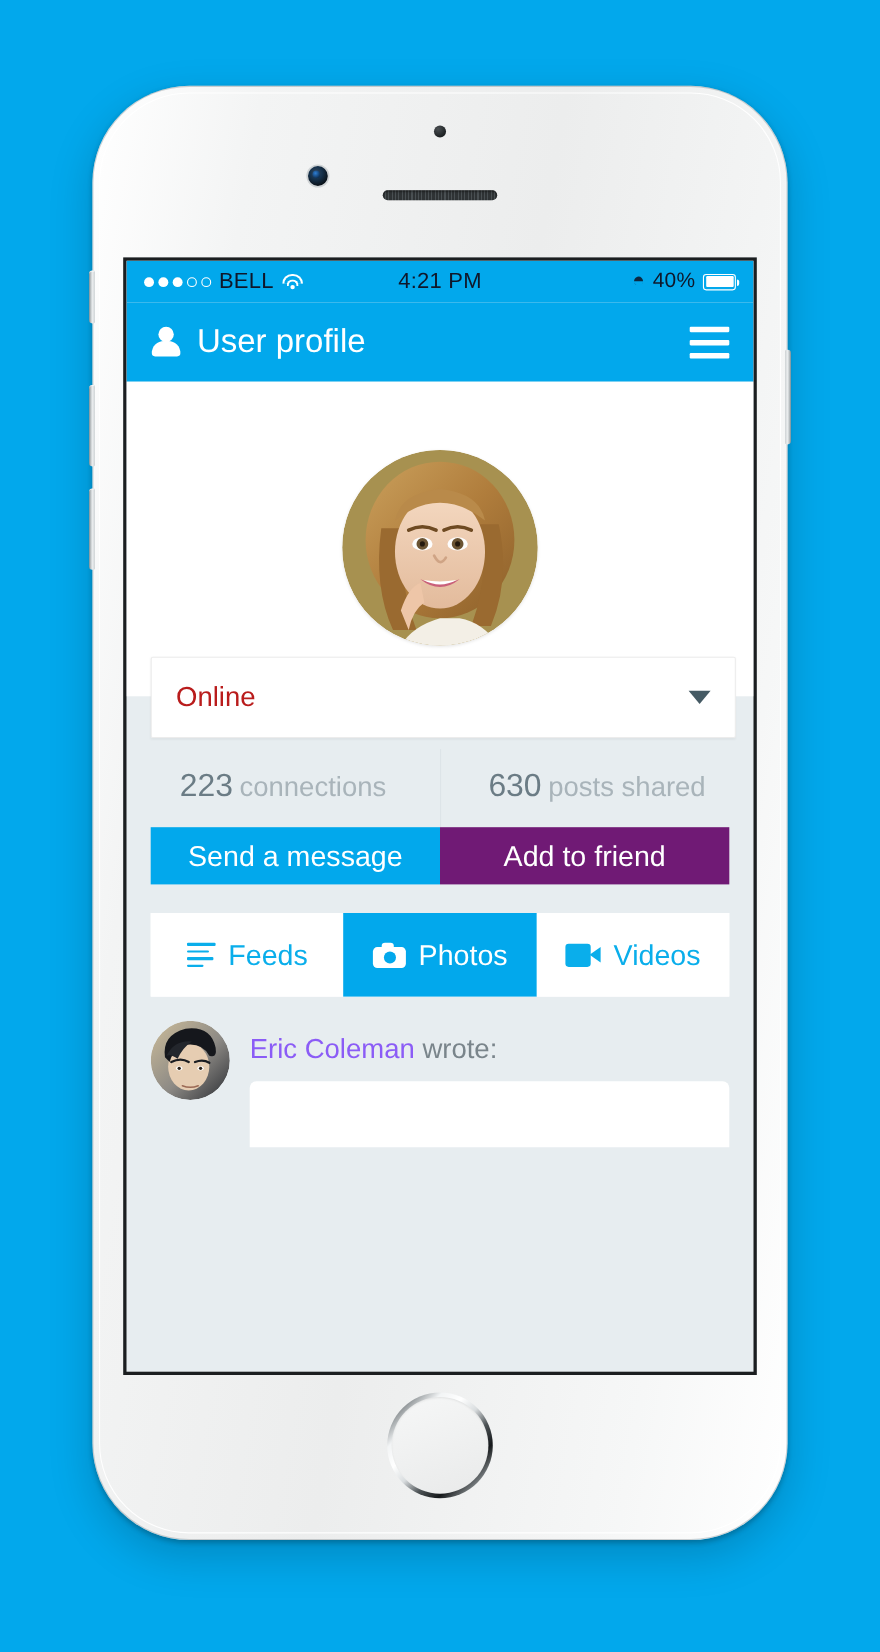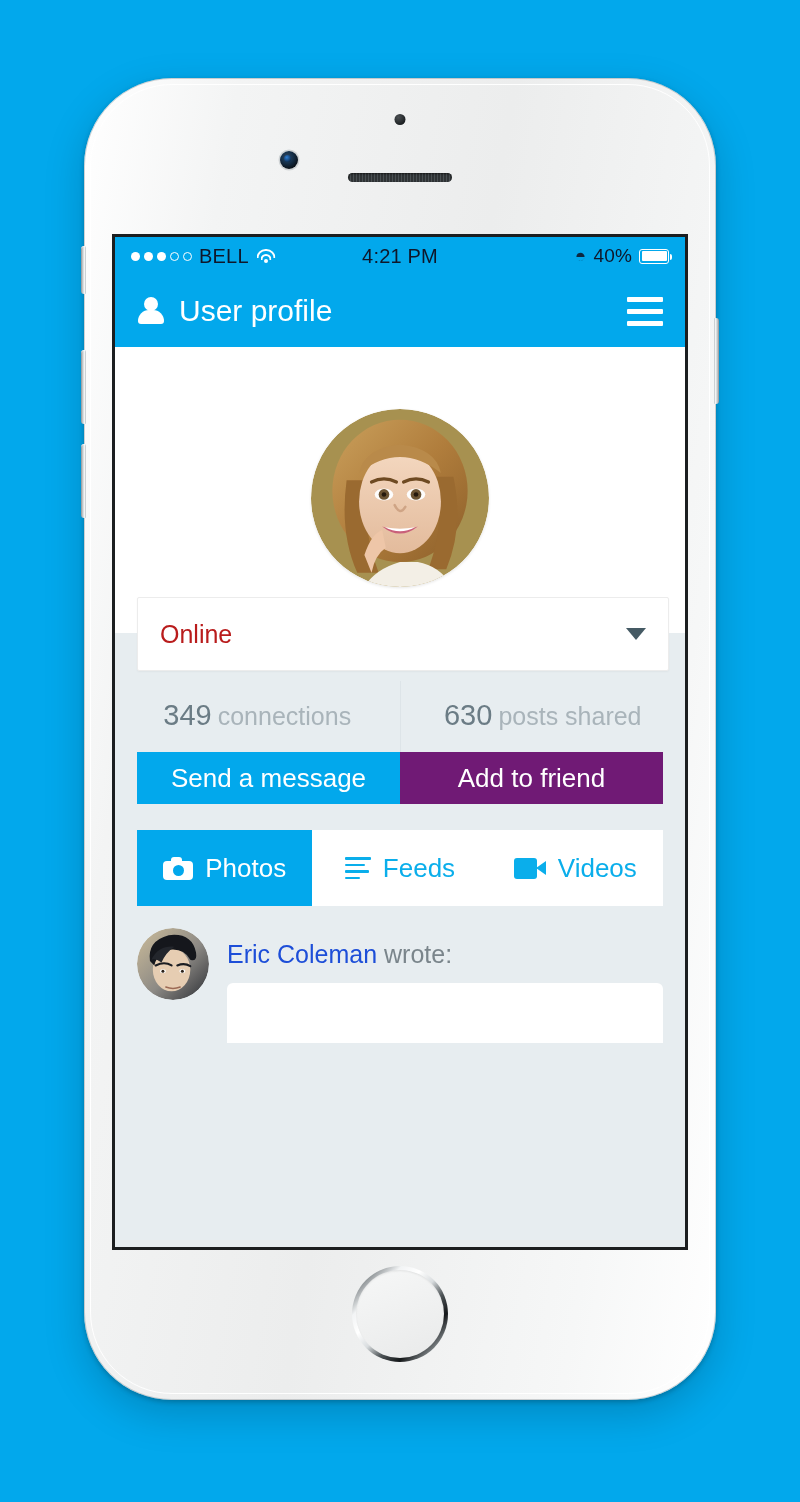--- a/index.html
+++ b/index.html
@@ -240,21 +240,21 @@
   }
 
   
   .feed { margin-top: 22px; padding: 0 22px; display: flex; gap: 18px; }
   .feed-avatar {
     width: 72px; height: 72px; border-radius: 50%; overflow: hidden; flex: none;
   }
   .feed-avatar svg { display: block; width: 100%; height: 100%; }
   .feed-body { flex: 1; padding-top: 12px; }
   .feed-head { font-size: 25px; color: #7a858b; }
-  .feed-head b { font-weight: 400; color: #1d4ed8; }
+  .feed-head b { font-weight: 400; color: #8b5cf6; }
   .bubble {
     margin-top: 14px; background: #fff; height: 60px;
     border-radius: 6px 6px 0 0;
   }
 </style>
 </head>
 <body>
 
 <div class="stage">
 
@@ -356,49 +356,49 @@
 
       <div class="select-zone">
         <div class="status-select">
           <span class="status-value">Online</span>
           <span class="caret"></span>
         </div>
       </div>
 
       <div class="stats">
         <div class="stat">
-          <b>349</b><span>connections</span>
+          <b>223</b><span>connections</span>
         </div>
         <div class="stat">
           <b>630</b><span>posts shared</span>
         </div>
       </div>
 
       <div class="actions">
         <div class="act act-msg">Send a message</div>
         <div class="act act-friend">Add to friend</div>
       </div>
 
       <div class="tabs">
+        <div class="tab">
+          <span class="ic-feeds">
+            <i></i>
+              <i></i>
+              <i></i>
+              <i></i>
+          </span>
+          <span>Feeds</span>
+        </div>
         <div class="tab active">
           <span class="ic-camera">
             <span class="hump"></span>
               <span class="bodyc"></span>
               <span class="lens"></span>
           </span>
           <span>Photos</span>
-        </div>
-        <div class="tab">
-          <span class="ic-feeds">
-            <i></i>
-              <i></i>
-              <i></i>
-              <i></i>
-          </span>
-          <span>Feeds</span>
         </div>
         <div class="tab">
           <span class="ic-video">
             <span class="vbody"></span>
               <span class="vtip"></span>
           </span>
           <span>Videos</span>
         </div>
       </div>
 

